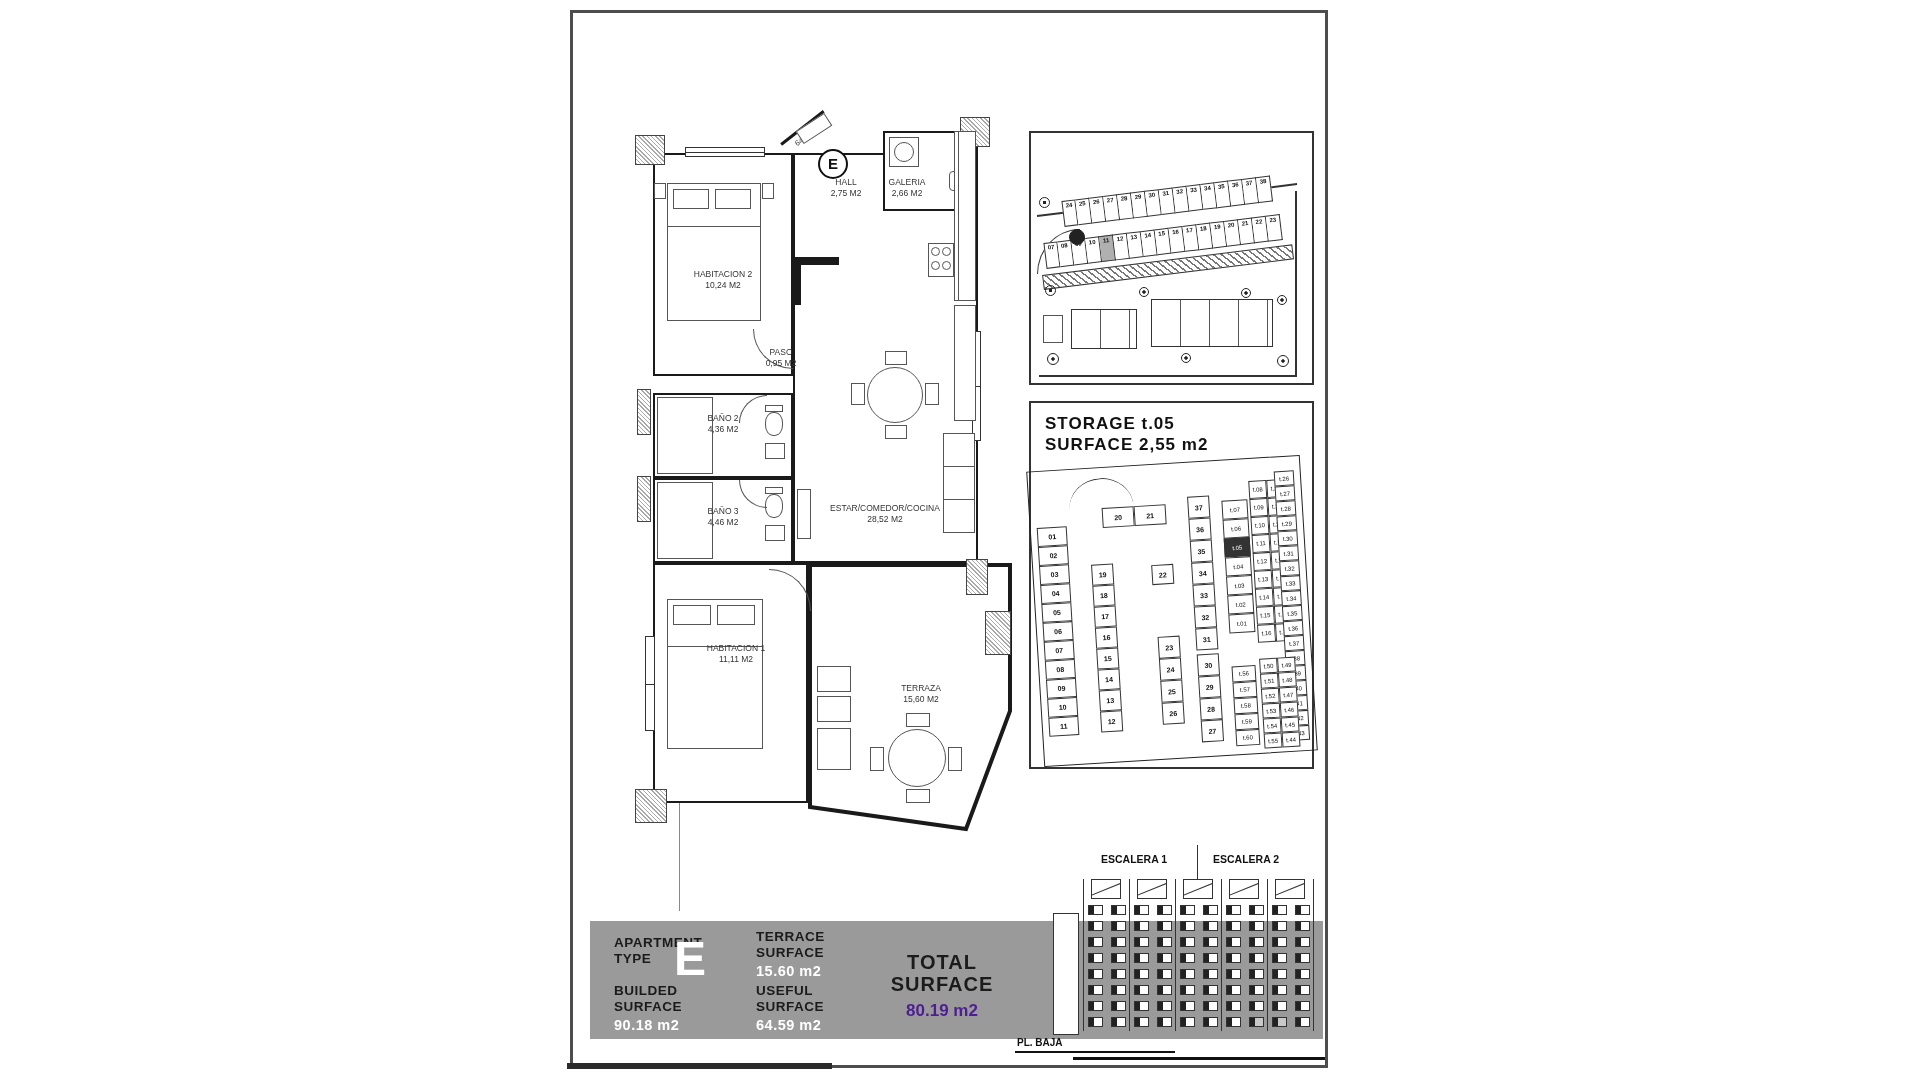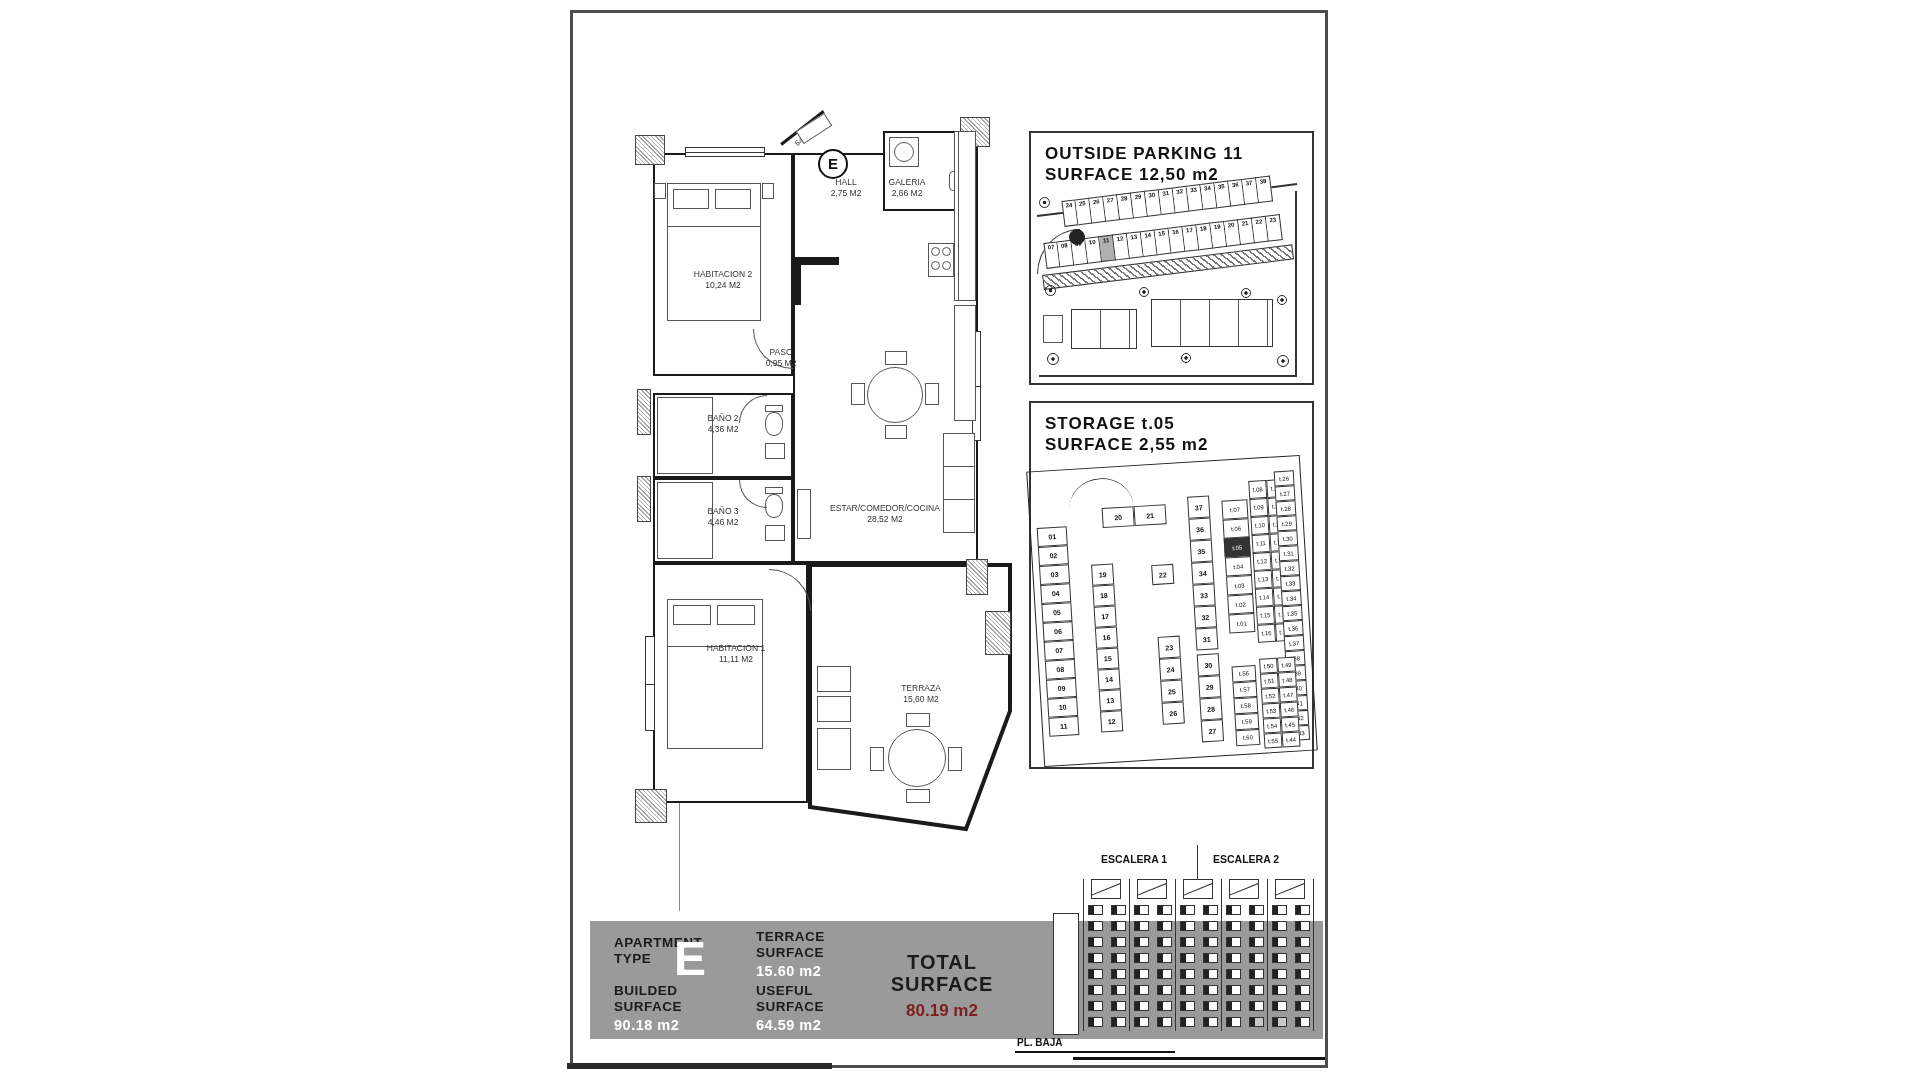--- a/index.html
+++ b/index.html
@@ -50,21 +50,21 @@
     background:#fff;overflow:hidden;}
   .tcell.hl{background:#333;color:#fff;}
   
   .band{position:absolute;left:17px;top:908px;width:733px;height:118px;background:#9a9a9a;z-index:2;}
   .klabel{position:absolute;font-weight:bold;font-size:13.5px;line-height:16px;color:#1b1b1b;
     letter-spacing:.5px;white-space:pre-line;}
   .kvalue{position:absolute;font-weight:bold;font-size:14.5px;color:#ffffff;letter-spacing:.5px;}
   .bigE{position:absolute;font-weight:bold;font-size:48px;line-height:48px;color:#ffffff;}
   .totlabel{position:absolute;font-weight:bold;font-size:20px;line-height:22px;color:#1b1b1b;
     text-align:center;letter-spacing:1px;white-space:pre-line;}
-  .totvalue{position:absolute;font-weight:bold;font-size:17px;color:#7f1d1d;text-align:center;}
+  .totvalue{position:absolute;font-weight:bold;font-size:17px;color:#4c1d95;text-align:center;}
   .watermark{position:absolute;left:22px;top:1016px;font-weight:bold;font-size:26px;letter-spacing:6px;
     color:#b5b5b5;z-index:3;white-space:nowrap;}
   
   .elev{position:absolute;left:440px;top:832px;width:320px;height:218px;z-index:4;}
   .elevlbl{position:absolute;font-weight:bold;font-size:10.5px;color:#111;white-space:nowrap;}
   .facade{position:absolute;left:70px;top:34px;width:232px;height:156px;}
   .win{position:absolute;width:15px;height:10px;border:1px solid #333;background:#fff;box-sizing:border-box;}
   .win.win-hl{background:#c9c9c9;}
   .wdark{position:absolute;left:0;top:0;width:5px;height:8px;background:#222;}
   .tower-sep{position:absolute;top:0;width:1.2px;height:152px;background:#333;}
@@ -203,22 +203,20 @@
       <div>HABITACION 1</div>
         <div>11,11 M2</div>
     </div>
     <div class="lbl" style="left:250px;top:592px;width:100px;">
       <div>TERRAZA</div>
         <div>15,60 M2</div>
     </div>
   </div>
 
   <div class="panel" style="left:456px;top:118px;width:285px;height:254px;">
-    <div class="ptitle">OUTSIDE PARKING 11
-SURFACE 12,50 m2</div>
 
     <div class="thinline" style="left:6px;top:82px;width:262px;height:1.5px;background:#333;transform:rotate(-7deg);transform-origin:left center;"></div>
     <div class="thinline" style="left:264px;top:58px;width:1.5px;height:186px;background:#333;"></div>
     <div class="thinline" style="left:8px;top:242px;width:258px;height:1.5px;background:#333;"></div>
     <div class="abs" style="left:6px;top:96px;width:42px;height:44px;border-left:1.2px solid #333;border-top:1.2px solid #333;border-top-left-radius:100%;"></div>
 
     <div class="slotrow" style="left:32px;top:68px;transform:rotate(-7deg);">
 
     <div class="pslot">24</div>
         <div class="pslot">25</div>

